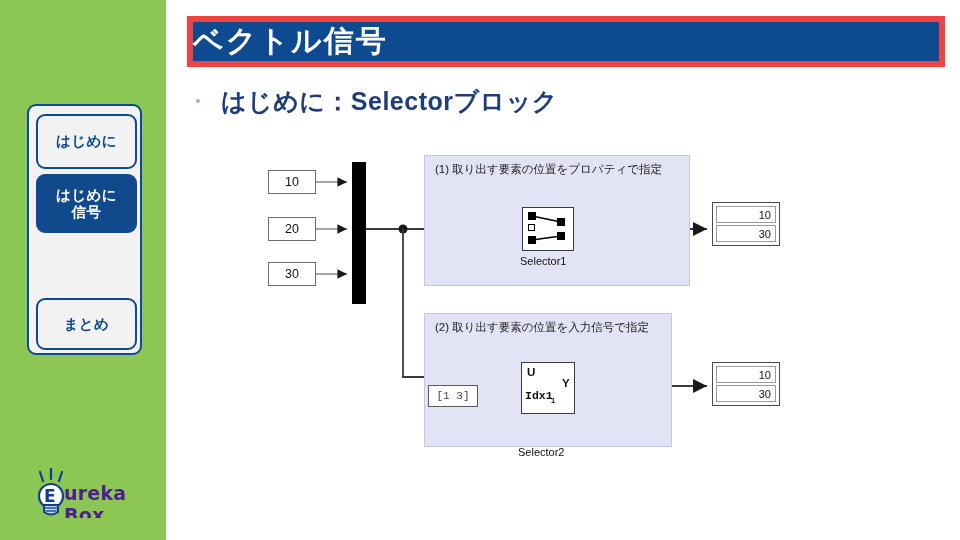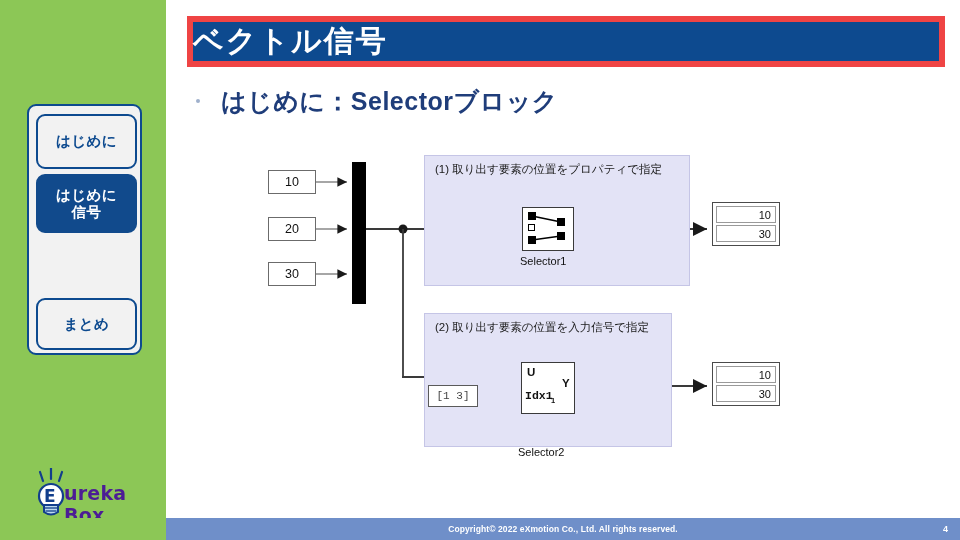--- a/index.html
+++ b/index.html
@@ -270,18 +270,14 @@
       <div class="disp-row">30</div>
     </div>
     <div class="disp" id="disp2">
       <div class="disp-row">10</div>
       <div class="disp-row">30</div>
     </div>
 
   </div>
 
   <div class="footer-greenstub"></div>
-  <div class="footer">
-    <div class="footer-text">Copyright© 2022 eXmotion Co., Ltd. All rights reserved.</div>
-    <div class="footer-page">4</div>
-  </div>
 
 </div>
 
 </body></html>

